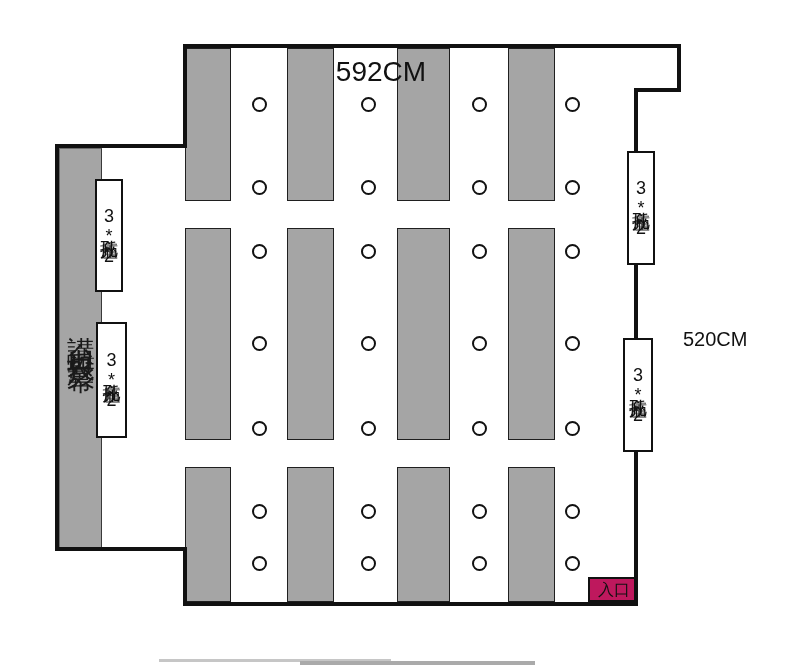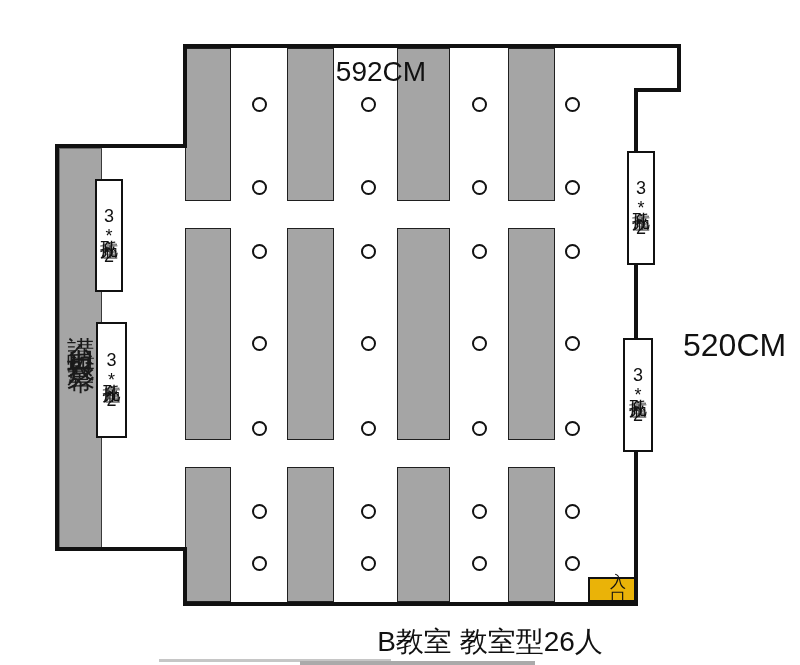--- a/index.html
+++ b/index.html
@@ -89,45 +89,45 @@
     font-size: 18px;
     line-height: 1;
     letter-spacing: 0px;
   }
 
   
   .entrance {
     position: absolute;
     left: 588px; top: 577px;
     width: 48px; height: 25px;
-    background: #eab308;
+    background: #be185d;
     border: 2px solid #111;
     display: flex;
     align-items: center;
-    padding-left: 20px;
+    padding-left: 8px;
     font-size: 16px;
     line-height: 1;
     z-index: 3;
   }
 
   
   .dim-top {
     position: absolute;
     left: 281px; top: 14px;
     width: 200px;
     text-align: center;
     font-size: 28px;
     line-height: 1;
     z-index: 5;
     margin-top: 44px;
   }
   .dim-right {
     position: absolute;
     left: 683px; top: 329px;
-    font-size: 32px;
+    font-size: 20px;
     line-height: 1;
     z-index: 5;
   }
   .caption {
     position: absolute;
     left: 260px; top: 628px;
     width: 460px;
     text-align: center;
     font-size: 28px;
     line-height: 1;
@@ -219,17 +219,16 @@
   <div class="outlet" style="left: 623px; top: 338px; width: 30px; height: 114px;">
     <span class="vtext">3孔插座*2</span>
   </div>
 
   <div class="entrance">
     <span>入口</span>
   </div>
 
   <div class="dim-top">592CM</div>
   <div class="dim-right">520CM</div>
-  <div class="caption">B教室 教室型26人</div>
 
   <div class="crop-artifact-1"></div>
   <div class="crop-artifact-2"></div>
 </div>
 
 </body></html>

